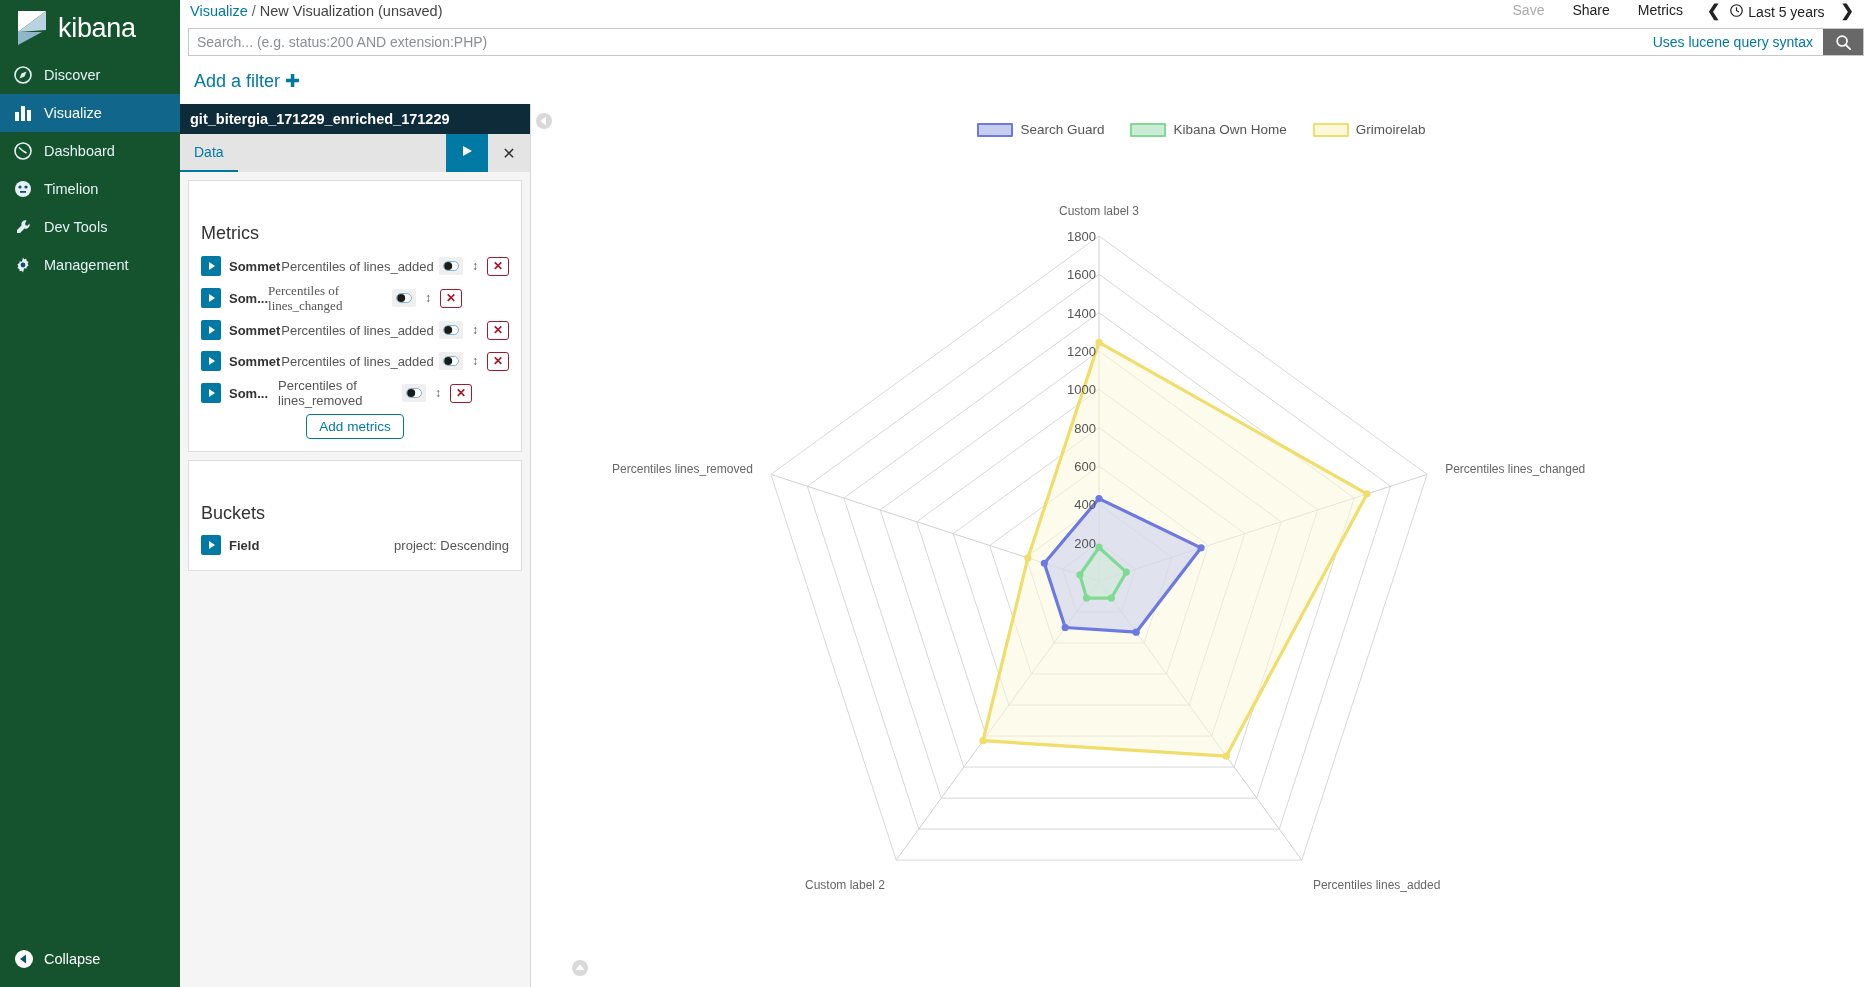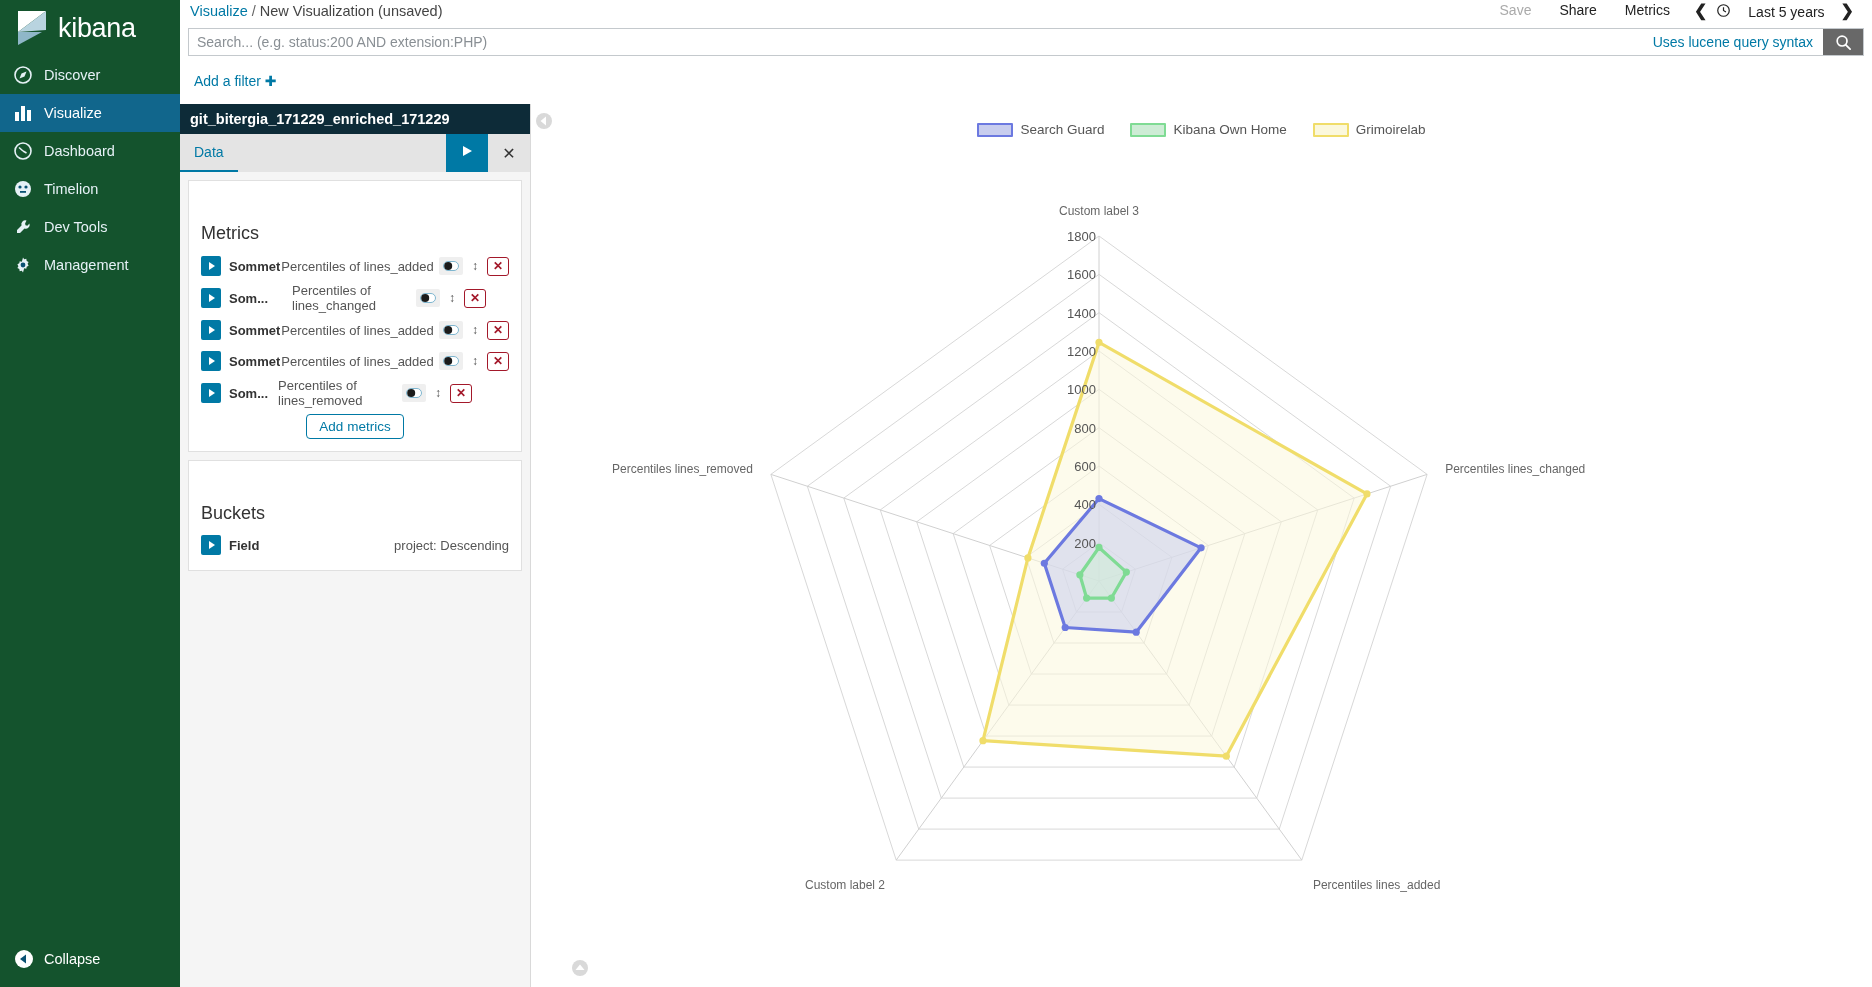--- a/index.html
+++ b/index.html
@@ -54,21 +54,21 @@
   #breadcrumb .sep { color: #666; margin: 0 4px; }
   #topactions {
     position: absolute; right: 8px; top: 0;
     display: flex; align-items: flex-end; font-size: 14px; gap: 0px;
   }
   #topactions .tbtn {
     padding: 0 14px; color: #222; cursor: pointer; line-height: 20px;
   }
   #topactions .tbtn.disabled { color: #aaa; cursor: default; }
   #topactions .arrowb { padding: 0 10px; color:#222; font-size: 16px; cursor:pointer; font-weight:bold;}
-  #topactions .range { color: #222; cursor:pointer; padding-right: 6px; display:flex; align-items:center; gap:18px;}
+  #topactions .range { color: #222; cursor:pointer; padding-right: 6px; display:flex; align-items:center; gap:5px;}
 
   
   #querybar {
     position: absolute; left: 180px; top: 26px; right: 0; height: 32px;
     background: #ffffff; padding: 2px 8px 0 8px;
   }
   #queryrow {
     display: flex; height: 28px; border: 1px solid #c4c9cd; background: #fff;
   }
   #queryinput {
@@ -83,21 +83,21 @@
   #searchbtn {
     width: 40px; background: #686868; display:flex; align-items:center; justify-content:center;
     cursor: pointer;
   }
 
   
   #filterbar {
     position: absolute; left: 180px; top: 58px; right: 0; height: 46px;
     background: #ffffff; display:flex; align-items:center; padding-left: 14px;
   }
-  #addfilter { color: #0079a5; font-size: 14px; cursor: pointer; }
+  #addfilter { color: #0079a5; font-size: 18px; cursor: pointer; }
 
   
   #editor {
     position: absolute; left: 180px; top: 104px;
     width: 351px; bottom: 0; background: #f5f5f5;
     border-right: 1px solid #d9d9d9;
   }
   #indexbar {
     height: 30px; background: #0d2b38; color: #fff;
     display:flex; align-items:center; padding-left: 10px;
@@ -361,21 +361,21 @@
                 <circle cx="5.2" cy="5" r="4" fill="#1b1b1b"></circle>
               </svg>
             </span>
             <span class="ctrl-move">↕</span>
             <span class="ctrl-del">✕</span>
           </span>
         </div>
         <div class="agg-row">
           <span class="caret-btn"></span>
           <span class="agg-type">Som...</span>
-          <span class="agg-desc" style="margin-left: 24px; max-width: 120px;">Percentiles of lines_changed</span>
+          <span class="agg-desc" style="margin-left: 0; max-width: 120px; font-family: Liberation Serif, serif;">Percentiles of lines_changed</span>
           <span class="agg-ctrls">
             <span class="ctrl-toggle">
               <svg width="16" height="10" viewBox="0 0 16 10">
                 <rect x="0.5" y="0.5" width="15" height="9" rx="4.5" fill="#fff" stroke="#7fb6cf"></rect>
                 <circle cx="5.2" cy="5" r="4" fill="#1b1b1b"></circle>
               </svg>
             </span>
             <span class="ctrl-move">↕</span>
             <span class="ctrl-del">✕</span>
           </span>

